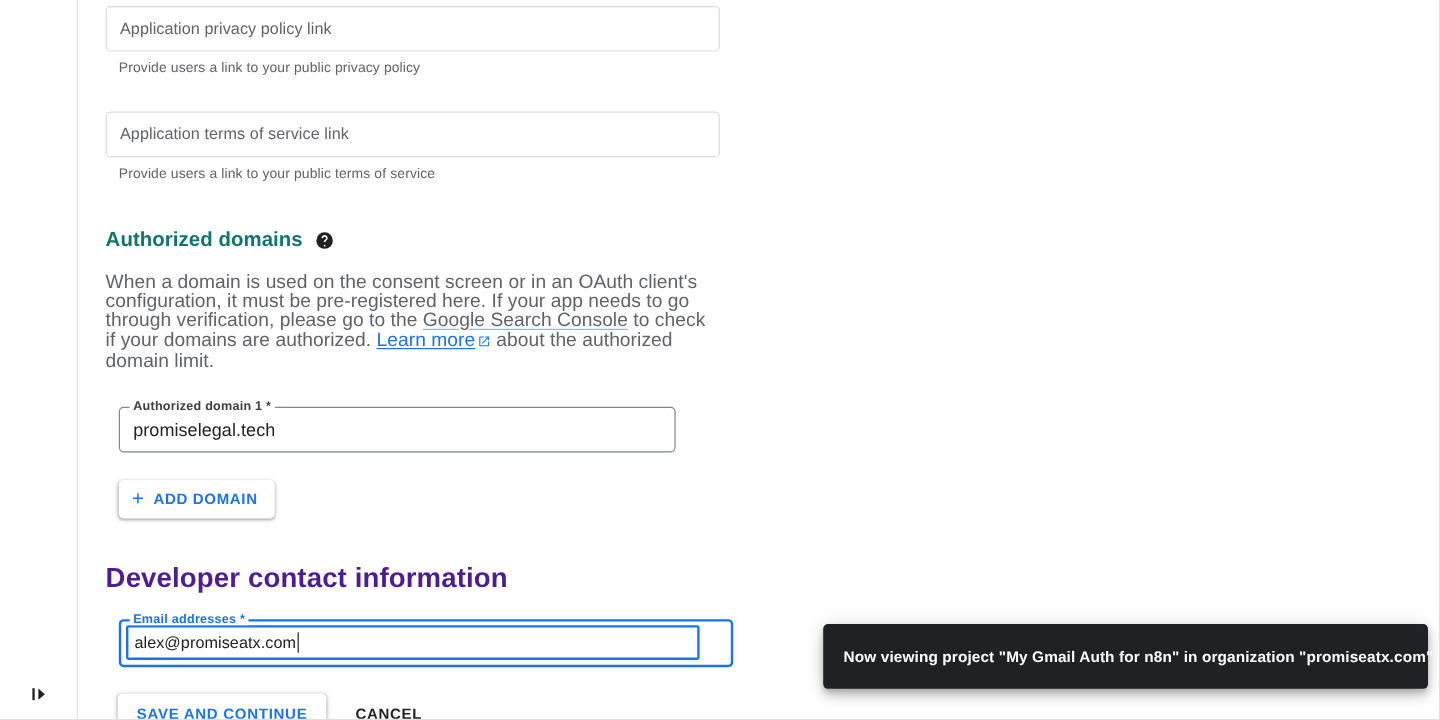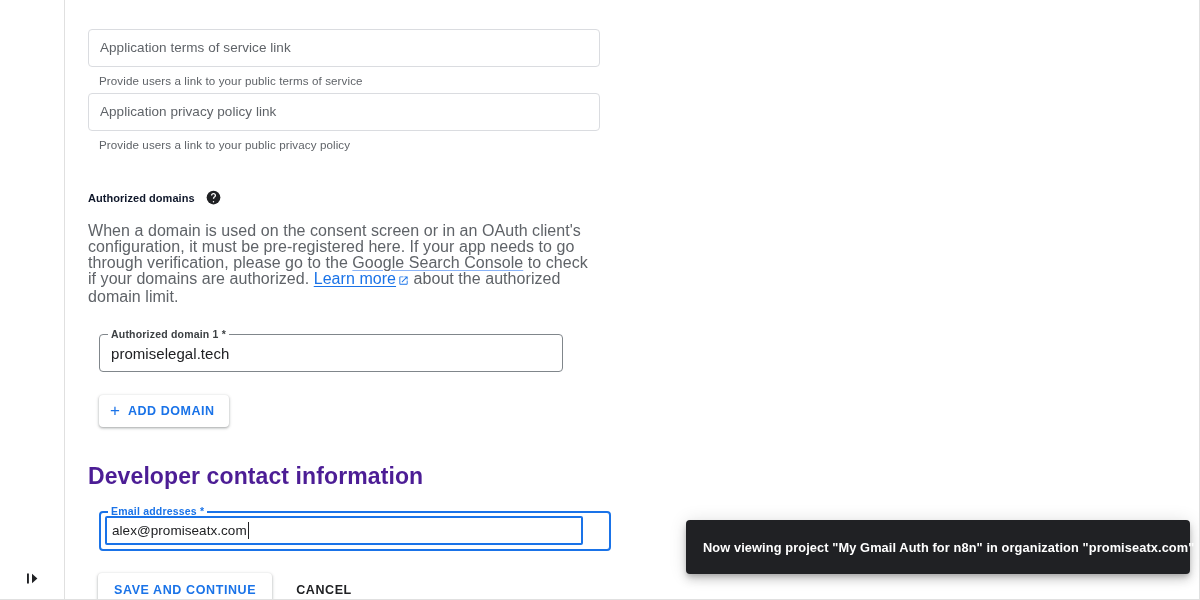--- a/index.html
+++ b/index.html
@@ -87,23 +87,23 @@
     line-height: 14px;
   }
 
   
   .section-head {
     display: flex;
     align-items: center;
     gap: 11px;
   }
   .section-title {
-    font-size: 11px;
-    font-weight: bold;
-    color: #0f172a;
+    font-size: 17px;
+    font-weight: bold;
+    color: #0f766e;
     letter-spacing: 0.05px;
   }
   .help-icon {
     width: 15px; height: 15px;
     display: block;
     cursor: pointer;
   }
 
   .section-body {
     font-size: 16px;
@@ -332,32 +332,32 @@
           <rect x="2" y="3.5" width="1.9" height="10" fill="#202124"></rect>
           <path d="M7 3.8 L12.4 8.5 L7 13.2 Z" fill="#202124"></path>
         </svg>
       </span>
     </button>
   </div>
 
   <div class="content">
     <div class="form-area">
 
+      <div style="margin-top:5px;">
+        <div class="tf">
+          <span class="ph">Application privacy policy link</span>
+        </div>
+        <div class="helper">Provide users a link to your public privacy policy</div>
+      </div>
+
       <div style="margin-top:29px;">
         <div class="tf">
           <span class="ph">Application terms of service link</span>
         </div>
         <div class="helper">Provide users a link to your public terms of service</div>
-      </div>
-
-      <div style="margin-top:5px;">
-        <div class="tf">
-          <span class="ph">Application privacy policy link</span>
-        </div>
-        <div class="helper">Provide users a link to your public privacy policy</div>
       </div>
 
       <div style="margin-top:38px;">
         <div class="section-head">
           <span class="section-title">Authorized domains</span>
           <span class="help-icon">
             <svg width="15" height="15" viewBox="0 0 24 24" aria-hidden="true">
               <circle cx="12" cy="12" r="11" fill="#202124"></circle>
               <path d="M12 17.6a1.15 1.15 0 1 0 0 2.3 1.15 1.15 0 0 0 0-2.3z" fill="#fff"></path>
               <path d="M12 4.6c-2.3 0-4.1 1.8-4.1 4.1h2.1c0-1.1.9-2 2-2s2 .9 2 2c0 2-3 1.8-3 5.2h2.1c0-2.4 3-2.7 3-5.2 0-2.3-1.8-4.1-4.1-4.1z" fill="#fff"></path>

